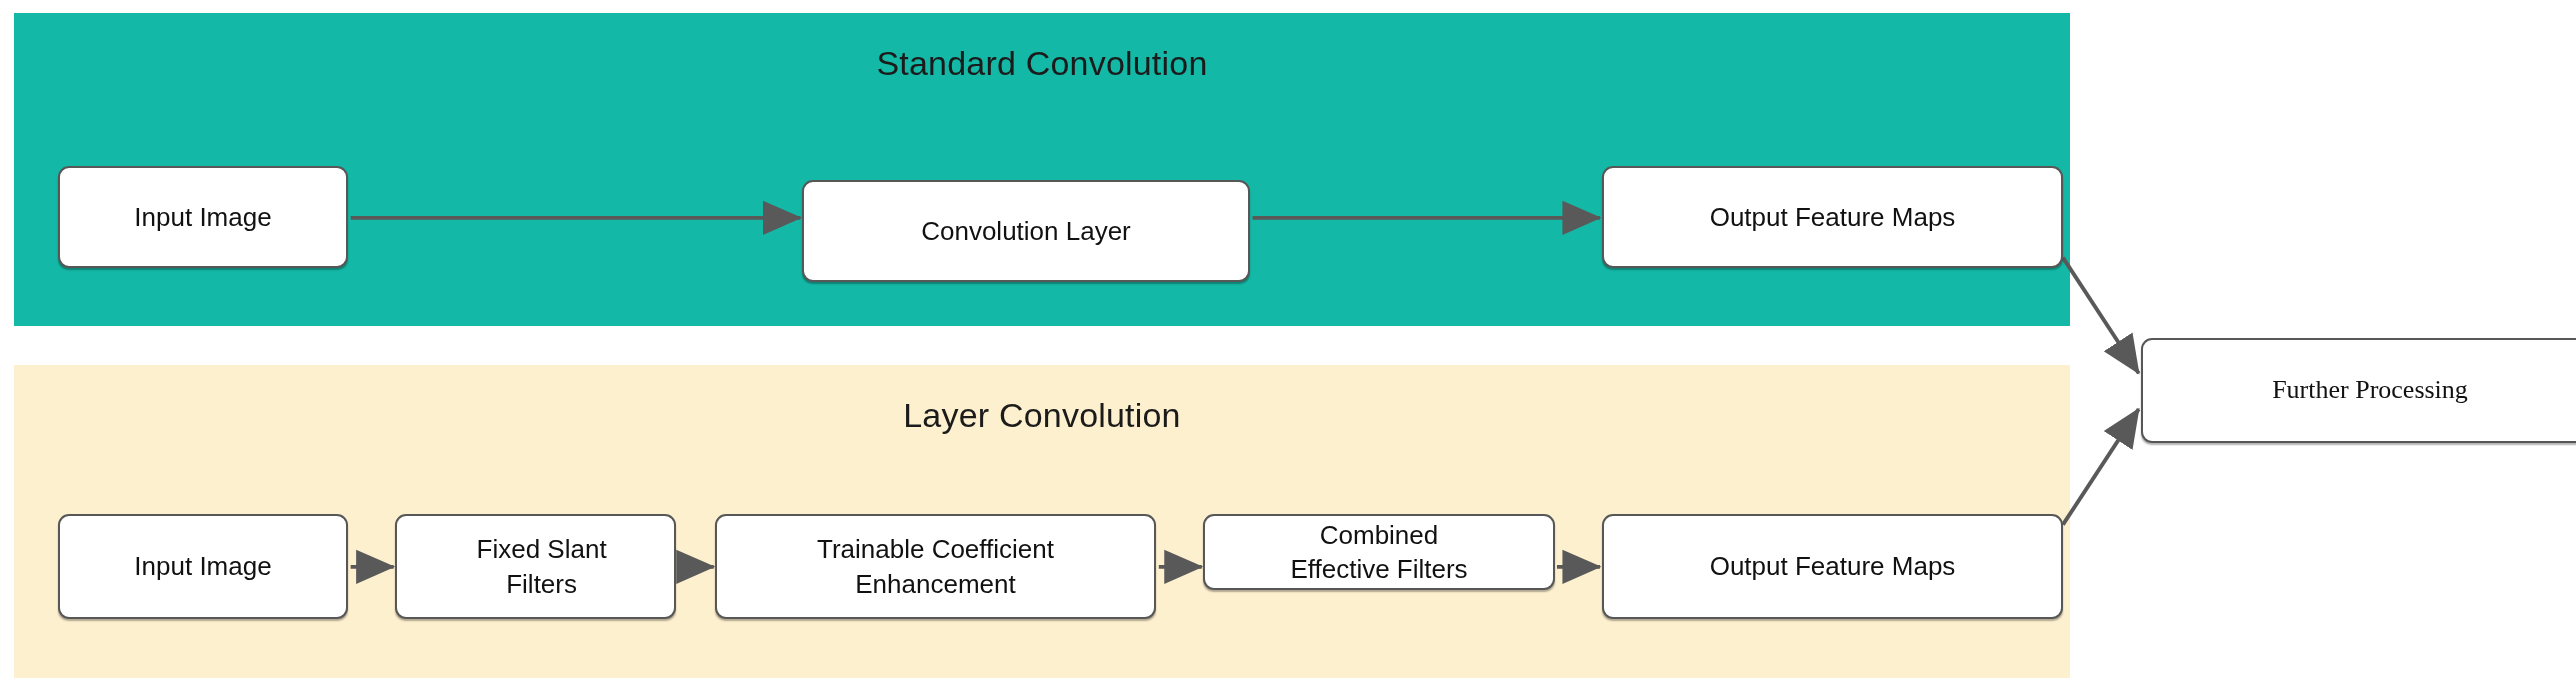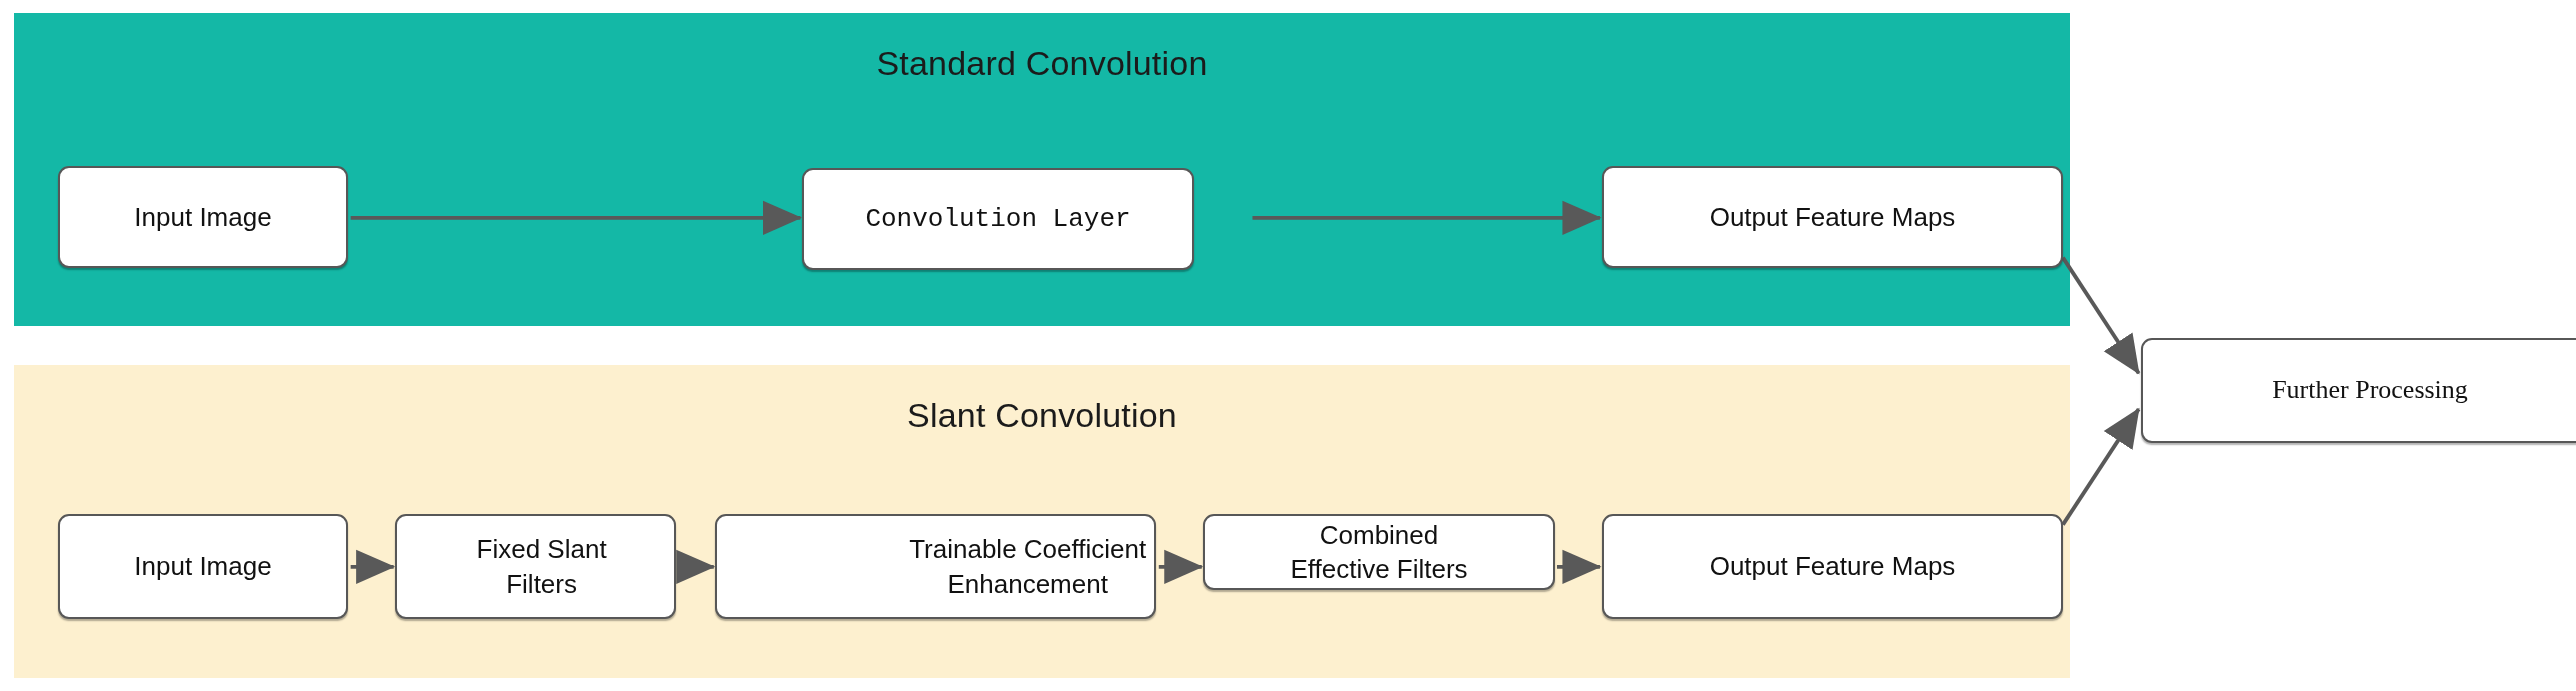--- a/index.html
+++ b/index.html
@@ -69,27 +69,27 @@
     box-shadow: 0 2.3px 1.6px -0.8px rgba(0,0,0,0.30);
     padding: 3.1px 7.8px;
   }
   .node-label {
     display: block;
     white-space: pre-line;
   }
 
   
   #node-std-input        { left: 58px;   top: 166px; width: 290px; height: 102px; }
-  #node-std-conv         { left: 802px; top: 168px; width: 392px; height: 102px; font-family: Liberation Mono, monospace; }
+  #node-std-conv         { left: 802px; top: 180px; width: 448px; height: 102px; }
   #node-std-output       { left: 1602px; top: 166px; width: 461px; height: 102px; }
 
   
   #node-slant-input      { left: 58px;   top: 514px; width: 290px; height: 105px; }
   #node-slant-fixed      { left: 395px;  top: 514px; width: 281px; height: 105px; padding-left: 20px; }
-  #node-slant-trainable  { left: 715px;  top: 514px; width: 441px; height: 105px; justify-content: flex-end; }
+  #node-slant-trainable  { left: 715px;  top: 514px; width: 441px; height: 105px; }
   #node-slant-combined   { left: 1203px; top: 514px; width: 352px; height: 76px; }
   #node-slant-output     { left: 1602px; top: 514px; width: 461px; height: 105px; }
 
   
   #node-further          { left: 2141px; top: 338px; width: 458px; height: 105px; font-family: Liberation Serif, serif; }
 
   
   #edge-layer {
     position: absolute;
     left: 0; top: 0;
@@ -101,21 +101,21 @@
 </head>
 <body>
 
 <div id="diagram-root">
 
   <div class="panel" id="panel-standard">
     <div class="panel-title">Standard Convolution</div>
   </div>
 
   <div class="panel" id="panel-slant">
-    <div class="panel-title">Slant Convolution</div>
+    <div class="panel-title">Layer Convolution</div>
   </div>
 
   <svg id="edge-layer" width="2576" height="691" viewBox="0 0 3297 885" xmlns="http://www.w3.org/2000/svg">
     <defs>
       <marker id="arrow-head" markerWidth="11" markerHeight="11" refX="9.6" refY="5" orient="auto" markerUnits="strokeWidth">
         <path d="M 0 0.6 L 10 5 L 0 9.4 z" fill="#595959"></path>
       </marker>
     </defs>
 
     <line x1="448" y1="279" x2="1024" y2="279" stroke="#595959" stroke-width="5" marker-end="url(#arrow-head)"></line>

